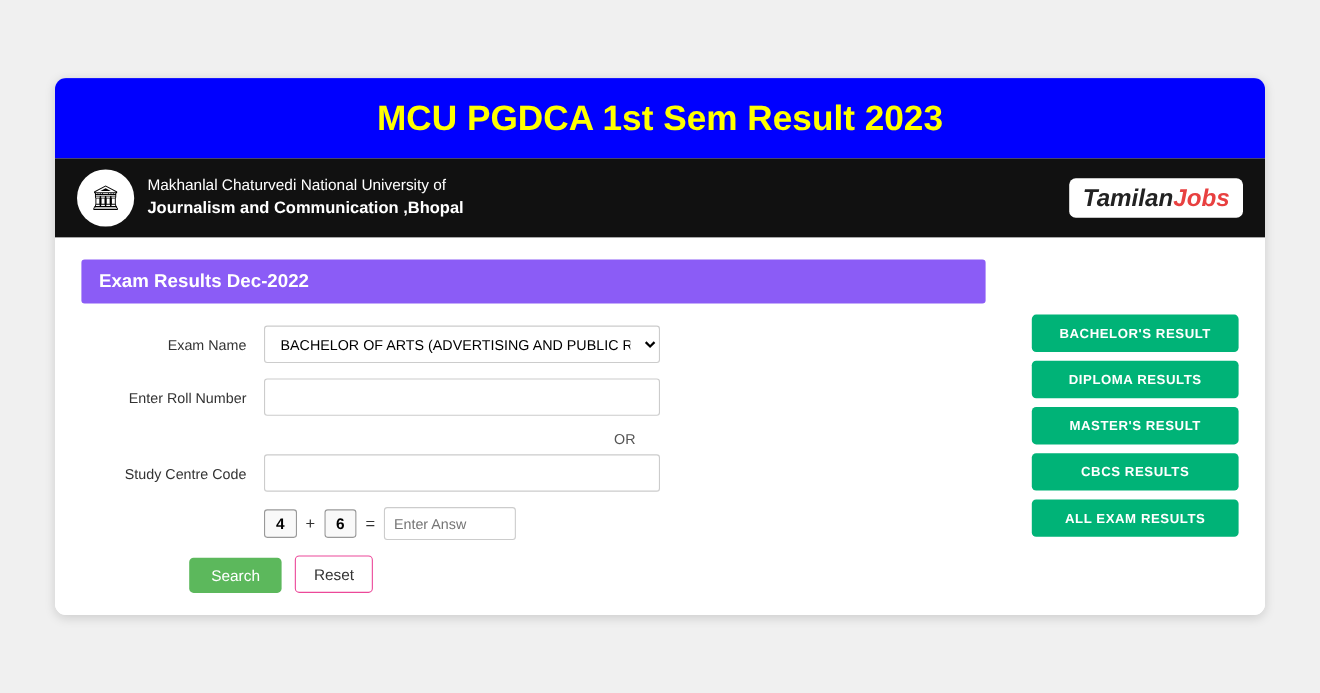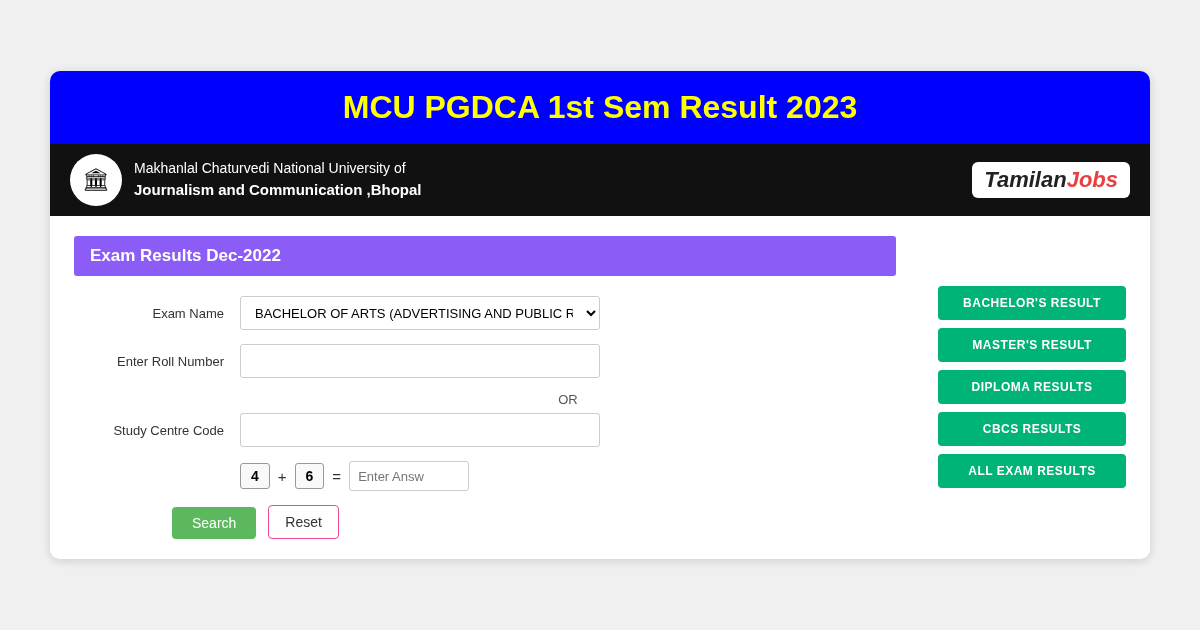--- a/index.html
+++ b/index.html
@@ -275,19 +275,19 @@
       </div>
 
       <div class="btn-row">
         <button class="btn-search">Search</button>
         <button class="btn-reset">Reset</button>
       </div>
     </div>
 
     <div class="sidebar">
       <button class="sidebar-btn">BACHELOR'S RESULT</button>
+      <button class="sidebar-btn">DIPLOMA RESULTS</button>
       <button class="sidebar-btn">MASTER'S RESULT</button>
-      <button class="sidebar-btn">DIPLOMA RESULTS</button>
       <button class="sidebar-btn">CBCS RESULTS</button>
       <button class="sidebar-btn">ALL EXAM RESULTS</button>
     </div>
   </div>
 </div>
 
 </body></html>

